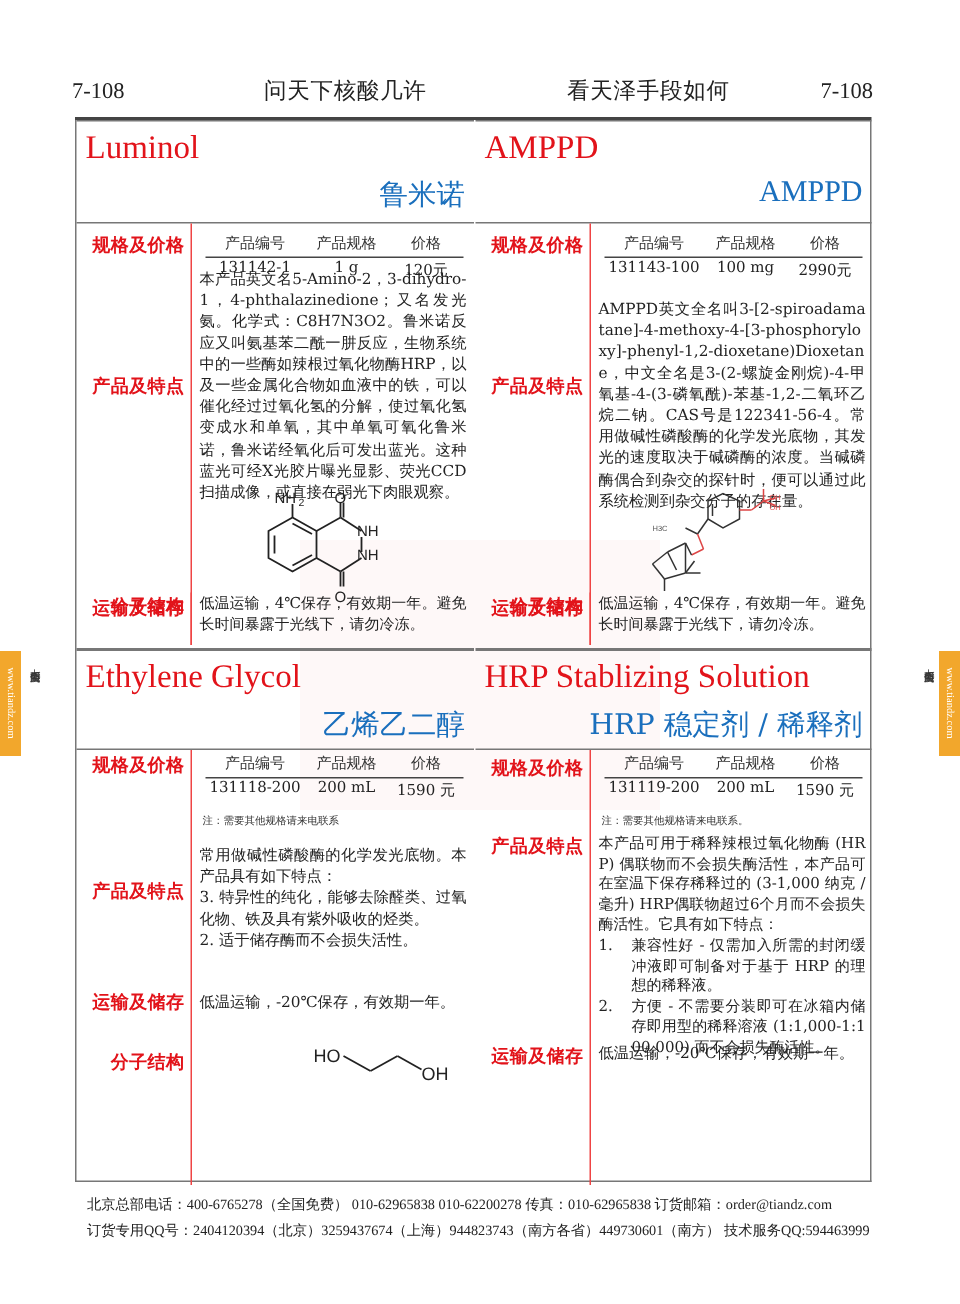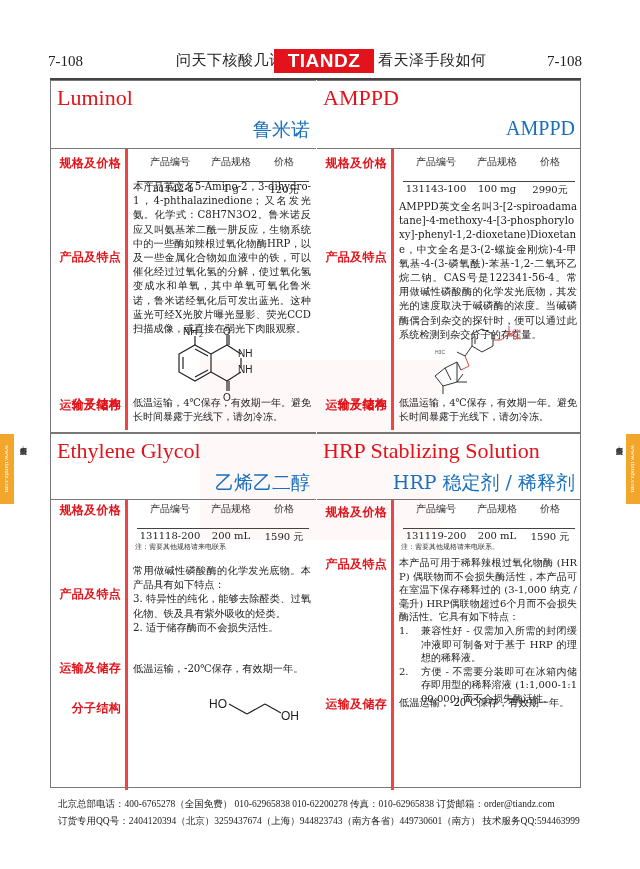--- a/index.html
+++ b/index.html
@@ -19,26 +19,26 @@
 
   .grid { position: absolute; left: 50px; top: 80px; width: 531px; height: 708px; border: 1px solid #777; border-top: none; }
   .col { position: absolute; top: 0; width: 265px; }
   .col.left { left: 0; }
   .col.right { left: 265px; border-left: 1px solid #777; }
 
   .product { position: absolute; left: 0; width: 100%; }
   .title-box { position: absolute; left: 0; right: 0; top: 0; height: 68px; border-bottom: 1px solid #777; }
   .title-en { position: absolute; left: 6px; top: 4px; font-family: "Liberation Serif", serif; font-size: 22px; color: #e2131a; }
   .title-cn { position: absolute; right: 6px; top: 36px; font-size: 19px; color: #1a6fbd; font-family: "DejaVu Serif", serif; }
-  .label-col { position: absolute; left: 0; width: 77px; border-right: 3px solid #ef4444; text-align: center; }
+  .label-col { position: absolute; left: 0; width: 77px; border-right: 1px solid #ef4444; text-align: center; }
   .label { position: absolute; right: 4px; font-size: 12px; color: #e2131a; font-weight: bold; white-space: nowrap; letter-spacing: 0.3px; }
 
   .spec { position: absolute; left: 86px; width: 172px; font-size: 10px; font-family: "DejaVu Serif", serif; }
   .spec-head, .spec-row { display: flex; }
-  .spec-head { border-bottom: 1px solid #444; padding-bottom: 12px; color: #333; }
+  .spec-head { border-bottom: 1px solid #444; padding-bottom: 2px; color: #333; }
   .spec-row { padding-top: 1px; color: #222; }
   .spec span { display: block; text-align: center; }
   .c1 { width: 66px; } .c2 { width: 56px; } .c3 { width: 50px; }
   .note { position: absolute; left: 84px; font-size: 7px; color: #333; }
 
   .body-text { position: absolute; left: 82px; width: 178px; font-size: 10.2px; line-height: 14.2px; color: #222; text-align: justify; word-break: break-all; }
   .list { padding-left: 0; list-style: none; }
   .list li { position: relative; padding-left: 22px; }
   .list li .num { position: absolute; left: 0; top: 0; }
 
@@ -57,21 +57,20 @@
   .watermark { position: absolute; left: 200px; top: 360px; width: 240px; height: 180px; background: rgba(226,19,26,0.03); pointer-events: none; }
 </style>
 </head>
 <body>
 
 <div class="watermark"></div>
 
 <div class="header">
   <span class="page-num left">7-108</span>
   <span class="slogan a">问天下核酸几许</span>
-  <span class="brand">TIANDZ</span>
   <span class="slogan b">看天泽手段如何</span>
   <span class="page-num right">7-108</span>
 </div>
 <div class="header-rule"></div>
 
 <div class="grid">
 
   <div class="col left">
 
     <div class="product" style="top:0;height:349px;border-top:1px solid #777;">

